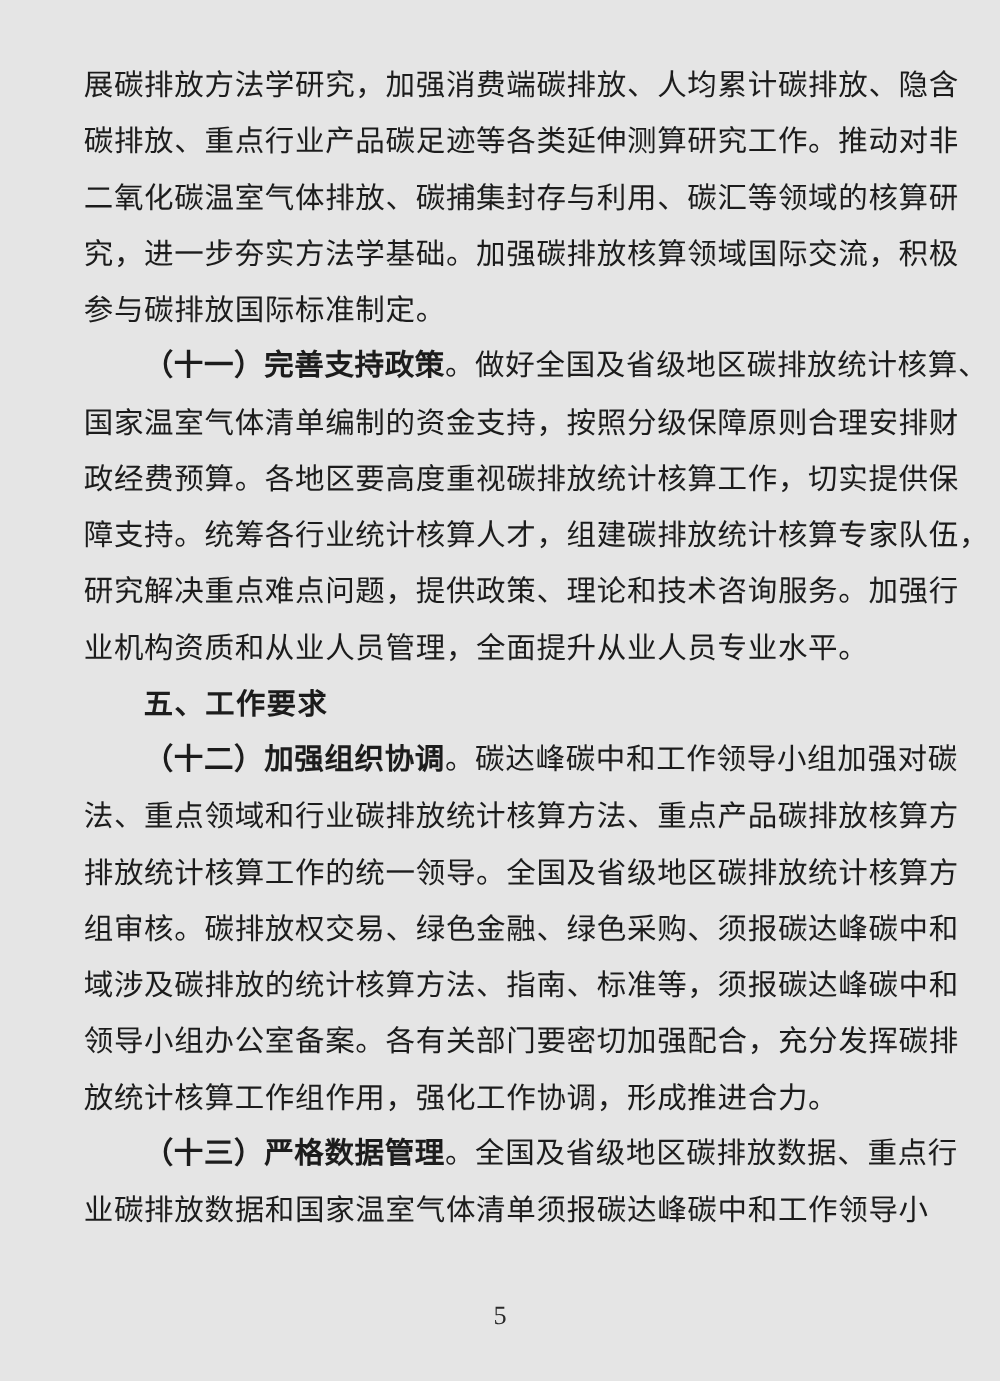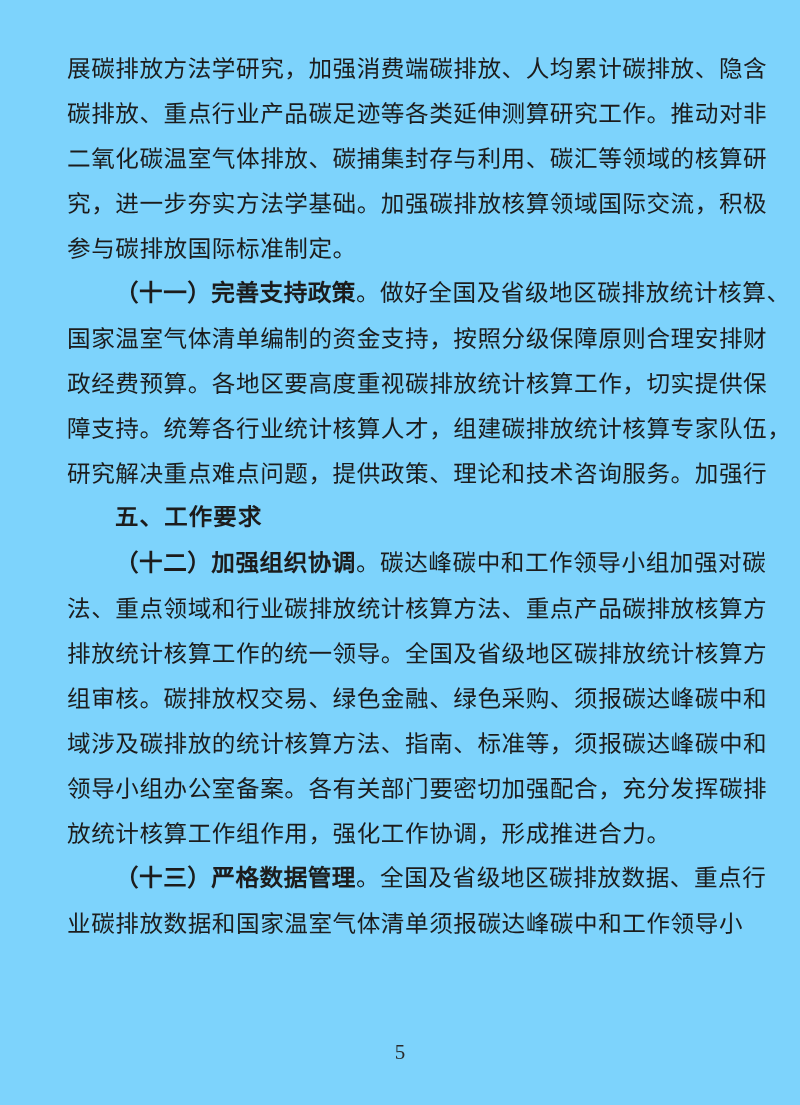--- a/index.html
+++ b/index.html
@@ -41,21 +41,21 @@
   .line.body {
     font-weight: 400;
   }
   
   .runin {
     font-weight: 700;
     letter-spacing: 0.5px;
   }
   
   .line.section-heading {
-    font-family: Liberation Mono, monospace;
+    font-family: Liberation Serif, serif;
     font-weight: 700;
     font-size: 23.4px;
     letter-spacing: 1.2px;
   }
   .indent2 {
     padding-left: 48px;
     font-family: Liberation Mono, monospace;
   }
   .page-number {
     position: absolute;
@@ -64,34 +64,35 @@
     top: 1040px;
     text-align: center;
     font-size: 21px;
     color: #2a2a2a;
     font-family: "Liberation Serif", "DejaVu Serif", serif;
   }
 </style>
 </head>
 <body>
 
-<div class="page" style="background: #7dd3fc; color: rgb(28, 28, 28);">
+<div class="page" style="background: #e5e5e5; color: rgb(28, 28, 28);">
 
   <div class="text-column">
 
   <div class="line body">展碳排放方法学研究，加强消费端碳排放、人均累计碳排放、隐含</div>
       <div class="line body">碳排放、重点行业产品碳足迹等各类延伸测算研究工作。推动对非</div>
       <div class="line body">二氧化碳温室气体排放、碳捕集封存与利用、碳汇等领域的核算研</div>
       <div class="line body">究，进一步夯实方法学基础。加强碳排放核算领域国际交流，积极</div>
       <div class="line body">参与碳排放国际标准制定。</div>
       <div class="line body indent2"><span class="runin">（十一）完善支持政策</span><span>。做好全国及省级地区碳排放统计核算、</span></div>
       <div class="line body">国家温室气体清单编制的资金支持，按照分级保障原则合理安排财</div>
       <div class="line body">政经费预算。各地区要高度重视碳排放统计核算工作，切实提供保</div>
       <div class="line body">障支持。统筹各行业统计核算人才，组建碳排放统计核算专家队伍，</div>
       <div class="line body">研究解决重点难点问题，提供政策、理论和技术咨询服务。加强行</div>
+      <div class="line body">业机构资质和从业人员管理，全面提升从业人员专业水平。</div>
       <div class="line section-heading indent2">五、工作要求</div>
       <div class="line body indent2"><span class="runin">（十二）加强组织协调</span><span>。碳达峰碳中和工作领导小组加强对碳</span></div>
       <div class="line body">法、重点领域和行业碳排放统计核算方法、重点产品碳排放核算方</div>
       <div class="line body">排放统计核算工作的统一领导。全国及省级地区碳排放统计核算方</div>
       <div class="line body">组审核。碳排放权交易、绿色金融、绿色采购、须报碳达峰碳中和</div>
       <div class="line body">域涉及碳排放的统计核算方法、指南、标准等，须报碳达峰碳中和</div>
       <div class="line body">领导小组办公室备案。各有关部门要密切加强配合，充分发挥碳排</div>
       <div class="line body">放统计核算工作组作用，强化工作协调，形成推进合力。</div>
       <div class="line body indent2"><span class="runin">（十三）严格数据管理</span><span>。全国及省级地区碳排放数据、重点行</span></div>
       <div class="line body">业碳排放数据和国家温室气体清单须报碳达峰碳中和工作领导小</div>

